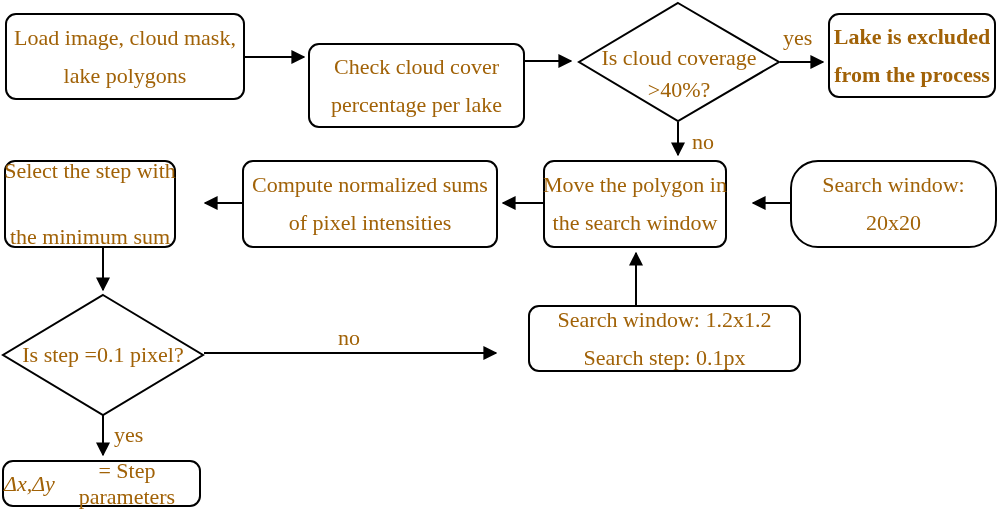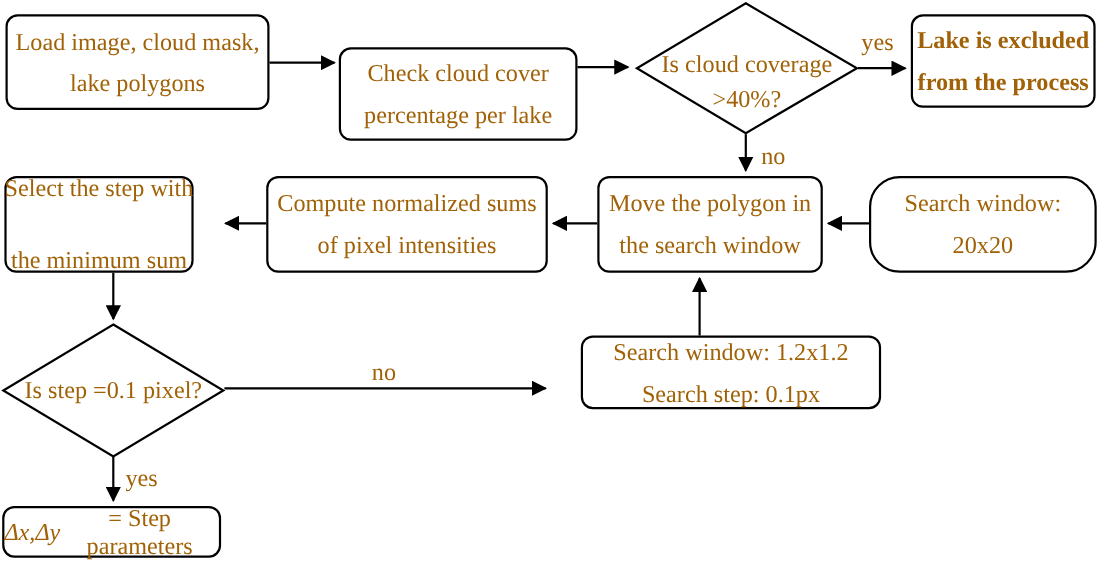--- a/index.html
+++ b/index.html
@@ -103,21 +103,21 @@
   <div class="node" style="left:828px; top:13px; width:168px; height:85px;font-weight:bold;">
     <div class="nowrap">Lake is excluded</div>
     <div class="nowrap">from the process</div>
   </div>
 
   <div class="node" style="left:790px; top:160px; width:207px; height:88px;border-radius:28px;">
     <div>Search window:</div>
     <div>20x20</div>
   </div>
 
-  <div class="node" style="left:543px; top:160px; width:205px; height:88px;">
+  <div class="node" style="left:543px; top:160px; width:184px; height:88px;">
     <div class="nowrap">Move the polygon in</div>
     <div class="nowrap">the search window</div>
   </div>
 
   <div class="node" style="left:242px; top:160px; width:256px; height:88px;">
     <div class="nowrap">Compute normalized sums</div>
     <div class="nowrap">of pixel intensities</div>
   </div>
 
   <div class="node" style="left:4px; top:160px; width:172px; height:88px;gap:28px;">

